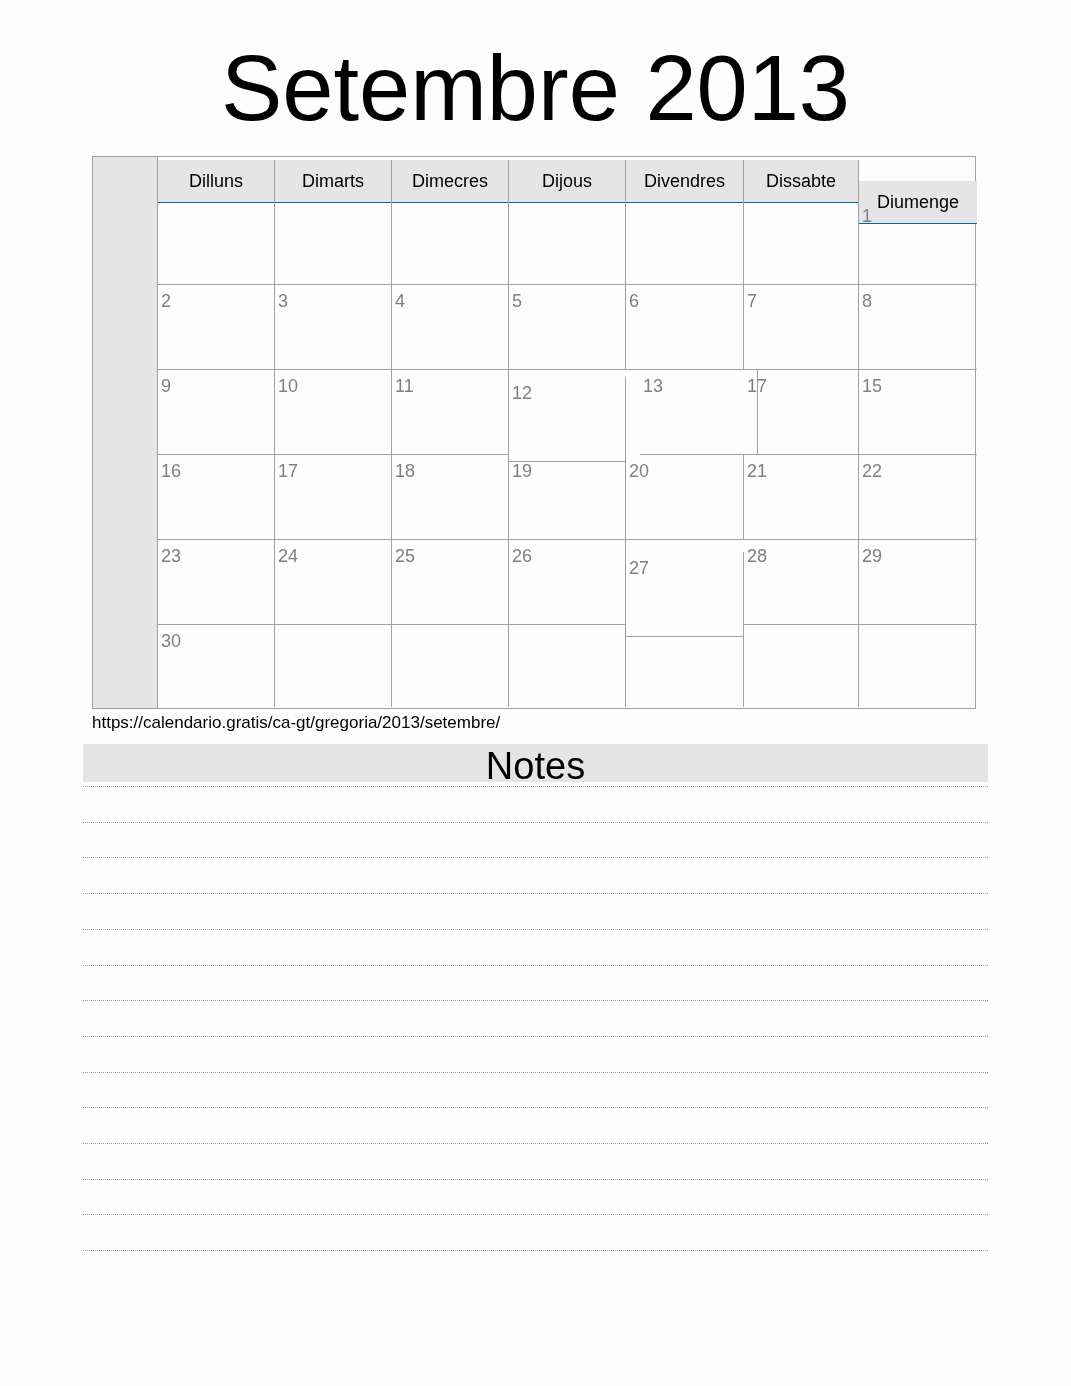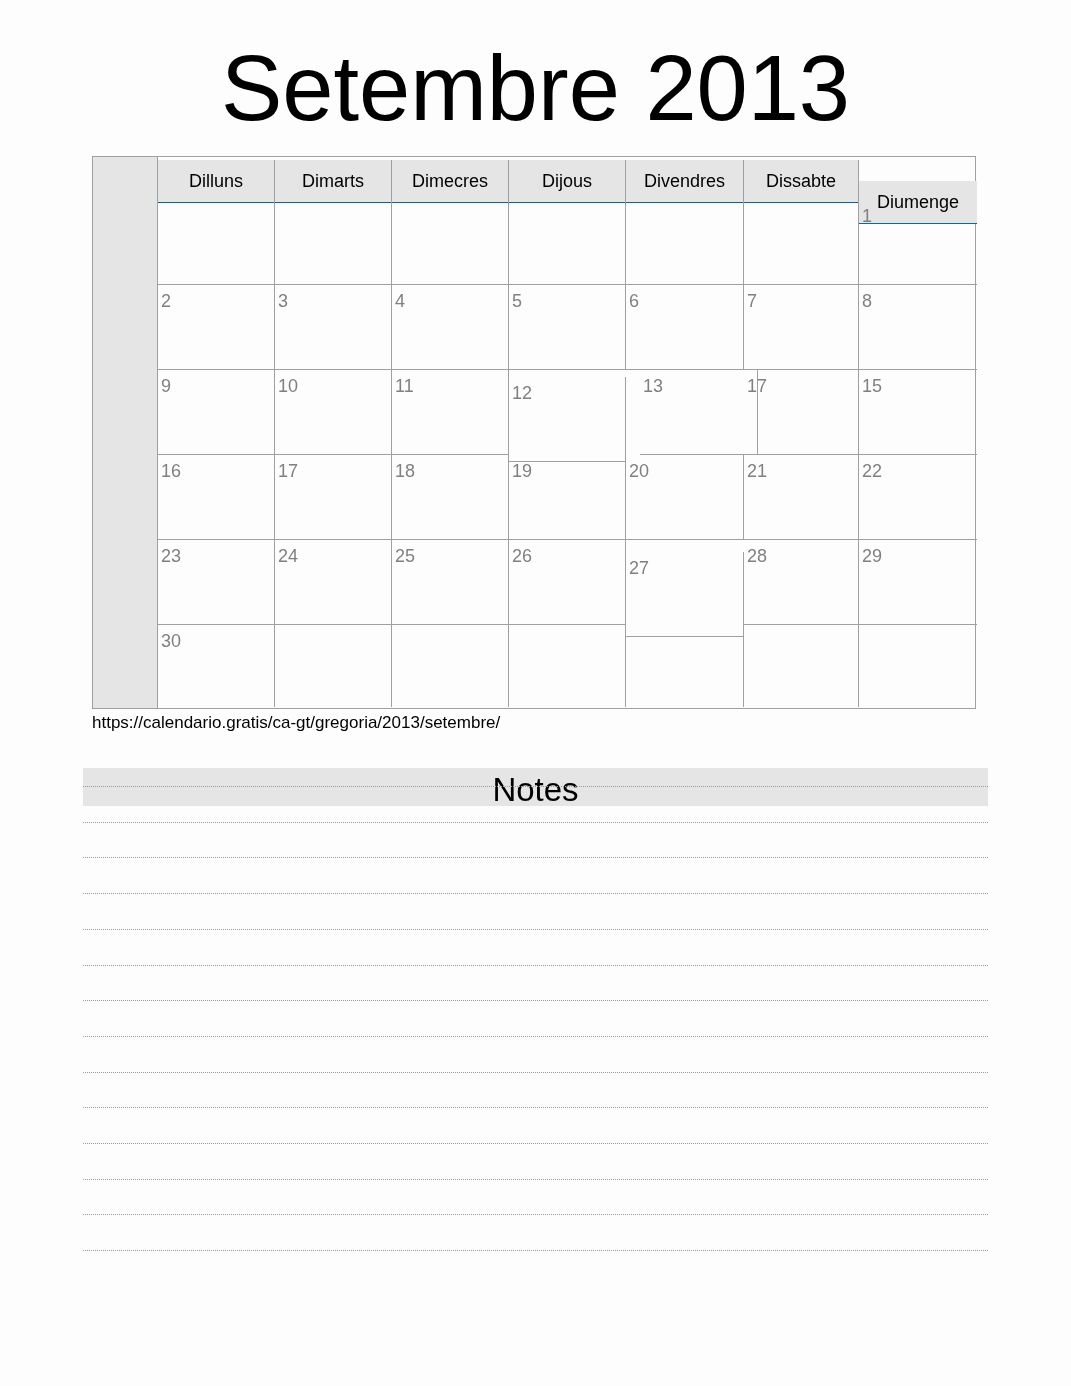--- a/index.html
+++ b/index.html
@@ -4,21 +4,21 @@
 <style>
   html, body { margin:0; padding:0; }
   body { width:1071px; height:1386px; background:#fdfdfd; position:relative; font-family:"Liberation Sans", sans-serif; color:#000; overflow:hidden; }
   .title { position:absolute; left:0; width:1071px; top:30px; text-align:center; font-size:92px; line-height:116px; }
   .cal { position:absolute; left:92px; top:156px; width:884px; height:553px; border:1px solid #a0a0a0; box-sizing:border-box; background:#fdfdfd; }
   .weekcol { position:absolute; left:0; top:0; width:65px; height:551px; background:#e5e5e5; border-right:1px solid #a0a0a0; box-sizing:border-box; }
   .hdr { position:absolute; top:3px; height:43px; background:#e5e5e5; border-right:1px solid #a0a0a0; border-bottom:1px solid #0369a1; box-sizing:border-box; font-size:18px; display:flex; align-items:center; justify-content:center; }
   .cell { position:absolute; height:85px; border-right:1px solid #a0a0a0; border-bottom:1px solid #a0a0a0; box-sizing:border-box; }
   .cell span { position:absolute; left:3px; top:6px; font-size:18px; color:#808080; }
   .url { position:absolute; left:92px; top:713px; font-size:17px; }
-  .notes-hdr { position:absolute; left:83px; top:768px; width:905px; height:38px; background:#e5e5e5; text-align:center; font-size:33px; line-height:44px; }
+  .notes-hdr { position:absolute; left:83px; top:744px; width:905px; height:38px; background:#e5e5e5; text-align:center; font-size:38px; line-height:44px; }
   .line { position:absolute; left:83px; width:905px; border-top:1px dotted #9a9a9a; height:0; }
 </style>
 </head>
 <body>
 
 <div class="title">Setembre 2013</div>
 
 <div class="cal" id="cal">
   <div class="weekcol"></div>
 <div class="hdr" style="left: 65px; width: 117px;">Dilluns</div>

